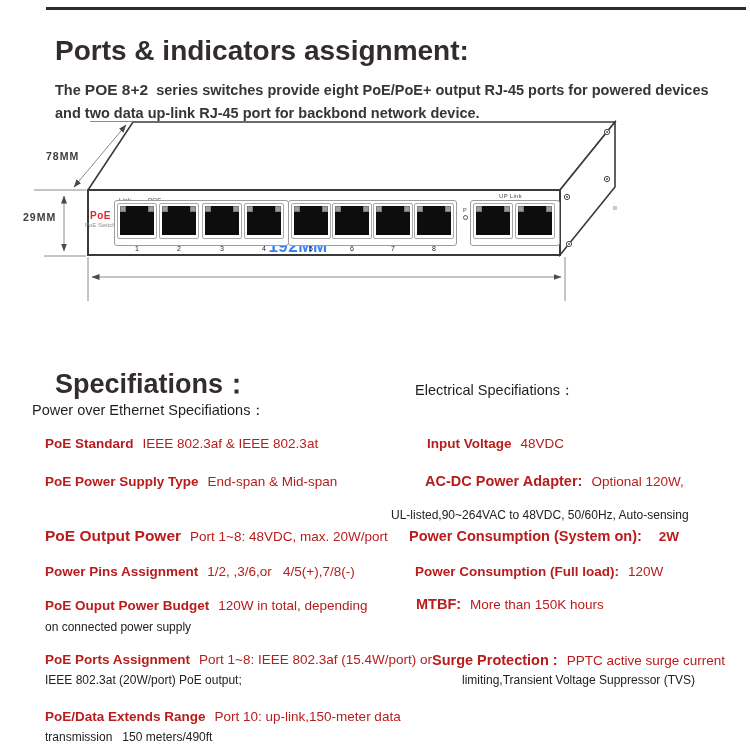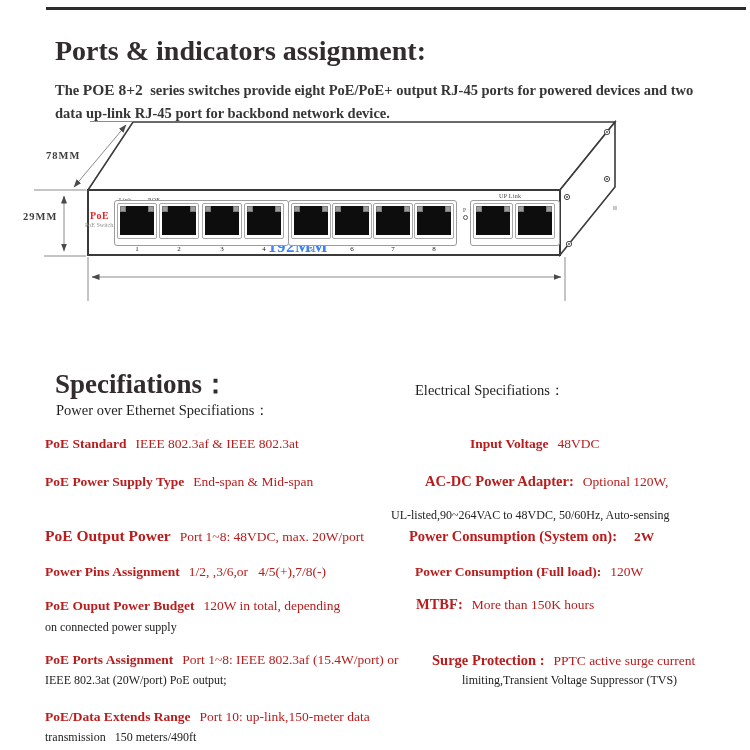--- a/index.html
+++ b/index.html
@@ -1,17 +1,17 @@
 <!DOCTYPE html>
 <html><head>
 <meta charset="utf-8">
 <style>
   html,body{margin:0;padding:0;background:#fff;}
   .page{position:relative;width:750px;height:750px;background:#ffffff;overflow:hidden;
-        font-family:Liberation Serif, serif;color:#2a2a2a;}
+        font-family:Liberation Sans, sans-serif;color:#2a2a2a;}
 
   
   .top-rule{position:absolute;left:46px;top:7px;width:700px;height:3px;background:#2e2b2b;}
   .page-title{position:absolute;left:55px;top:16px;font-size:28px;font-weight:700;color:#332c2e;}
   .intro{position:absolute;left:55px;top:63px;width:665px;font-size:14.5px;font-weight:700;
          color:#363636;line-height:1.55;white-space:pre-wrap;}
   .intro .model{font-size:15.5px;}
 
   
   .diagram{position:absolute;left:0;top:105px;width:750px;height:205px;}
@@ -174,34 +174,34 @@
     <div class="port" style="left:515px">
         <div class="jack">
           <span class="led led-l"></span>
           <span class="led led-r"></span>
         </div>
       </div>
   </div>
 
   <h2 class="spec-heading">Specifiations：</h2>
 
-  <div class="subhead" style="left:56px;top:401px;">Power over Ethernet Specifiations：</div>
+  <div class="subhead" style="left:32px;top:401px;">Power over Ethernet Specifiations：</div>
   <div class="row" style="left:45px;top:436px;"><b>PoE Standard</b><span>IEEE 802.3af &amp; IEEE 802.3at</span></div>
   <div class="row" style="left:45px;top:474px;"><b>PoE Power Supply Type</b><span>End-span &amp; Mid-span</span></div>
   <div class="row big" style="left:45px;top:527px;"><b>PoE Output Power</b><span>Port 1~8: 48VDC, max. 20W/port</span></div>
   <div class="row" style="left:45px;top:564px;"><b>Power Pins Assignment</b><span>1/2, ,3/6,or   4/5(+),7/8(-)</span></div>
   <div class="row" style="left:45px;top:598px;"><b>PoE Ouput Power Budget</b><span>120W in total, depending</span></div>
   <div class="cont" style="left:45px;top:620px;">on connected power supply</div>
   <div class="row" style="left:45px;top:652px;"><b>PoE Ports Assignment</b><span>Port 1~8: IEEE 802.3af (15.4W/port) or</span></div>
   <div class="cont" style="left:45px;top:673px;">IEEE 802.3at (20W/port) PoE output;</div>
   <div class="row" style="left:45px;top:709px;"><b>PoE/Data Extends Range</b><span>Port 10: up-link,150-meter data</span></div>
   <div class="cont" style="left:45px;top:730px;">transmission   150 meters/490ft</div>
 
   <div class="subhead" style="left:415px;top:381px;">Electrical Specifiations：</div>
-  <div class="row" style="left:439px;top:436px;padding-left:31px;"><b>Input Voltage</b><span>48VDC</span></div>
+  <div class="row" style="left:396px;top:436px;padding-left:31px;"><b>Input Voltage</b><span>48VDC</span></div>
   <div class="row mid" style="left:425px;top:473px;"><b>AC-DC Power Adapter:</b><span>Optional 120W,</span></div>
   <div class="cont" style="left:391px;top:508px;">UL-listed,90~264VAC to 48VDC, 50/60Hz, Auto-sensing</div>
   <div class="row mid" style="left:409px;top:528px;"><b>Power Consumption (System on):</b><span class="boldval">2W</span></div>
   <div class="row" style="left:415px;top:564px;"><b>Power Consumption (Full load):</b><span>120W</span></div>
   <div class="row mid" style="left:416px;top:596px;"><b>MTBF:</b><span>More than 150K hours</span></div>
   <div class="row mid" style="left:432px;top:652px;"><b>Surge Protection :</b><span>PPTC active surge current</span></div>
   <div class="cont" style="left:462px;top:673px;">limiting,Transient Voltage Suppressor (TVS)</div>
 
 </div>
 

